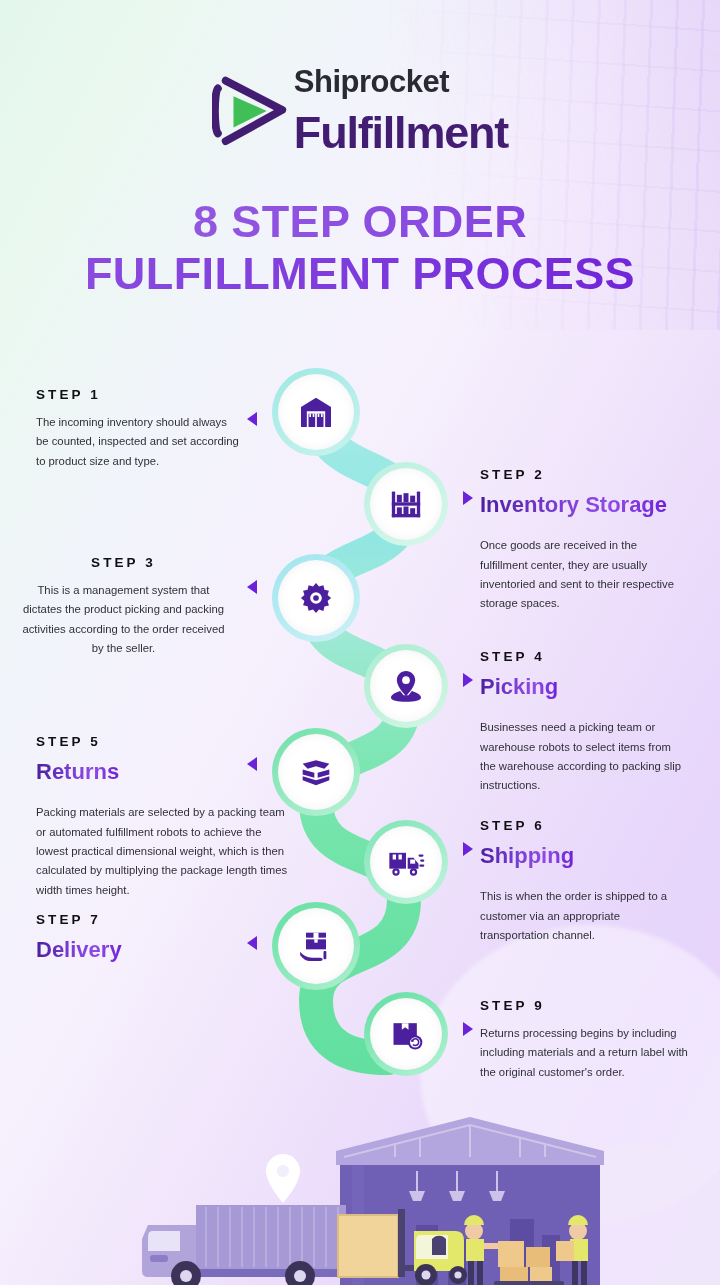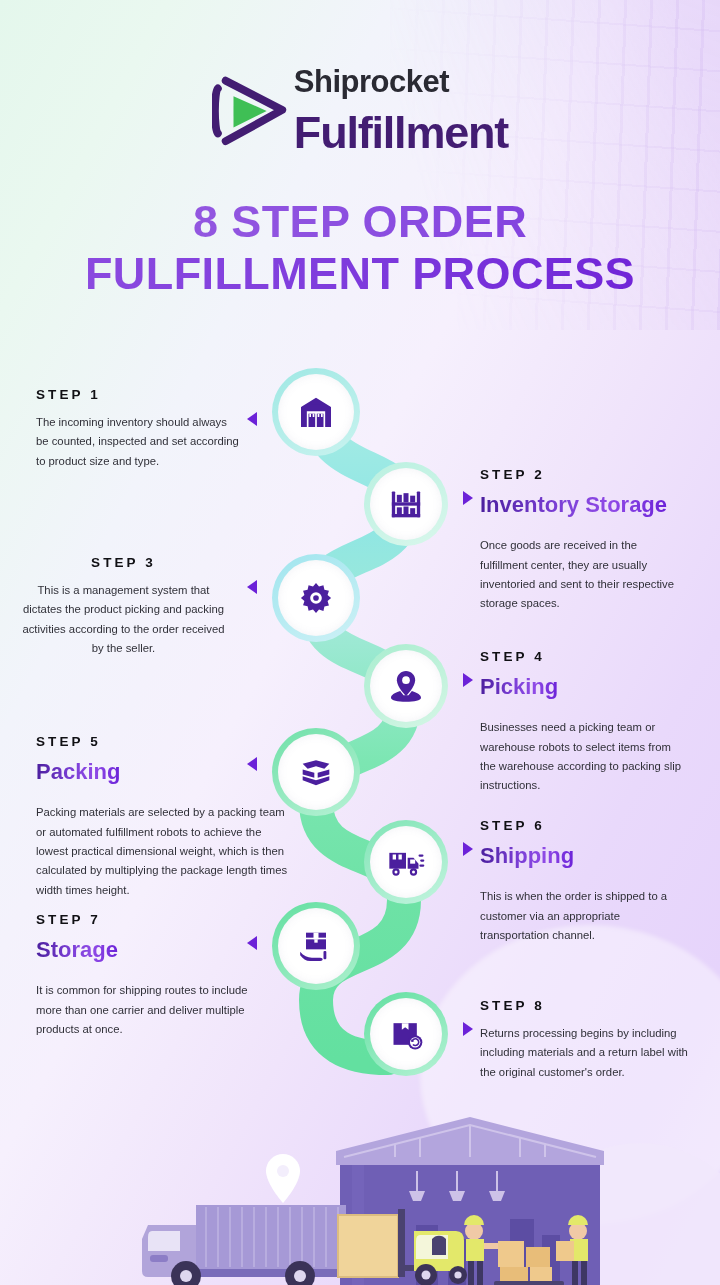--- a/index.html
+++ b/index.html
@@ -316,41 +316,40 @@
 
 <div class="step right" style="left:480px; top:637px; width:207px;">
   <div class="step-num">STEP 4</div>
   <div class="step-head">Picking</div>
   <div class="step-body">Businesses need a picking team or warehouse robots to select items from the warehouse according to packing slip instructions.</div>
 </div>
 <span class="tri right-tri" style="left:463px; top:673px;"></span>
 
 <div class="step left" style="left:36px; top:722px; width:252px;">
   <div class="step-num">STEP 5</div>
-  <div class="step-head">Packing</div>
+  <div class="step-head">Returns</div>
   <div class="step-body">Packing materials are selected by a packing team or automated fulfillment robots to achieve the lowest practical dimensional weight, which is then calculated by multiplying the package length times width times height.</div>
 </div>
 <span class="tri left-tri" style="left:247px; top:757px;"></span>
 
 <div class="step right" style="left:480px; top:806px; width:210px;">
   <div class="step-num">STEP 6</div>
   <div class="step-head">Shipping</div>
   <div class="step-body">This is when the order is shipped to a customer via an appropriate transportation channel.</div>
 </div>
 <span class="tri right-tri" style="left:463px; top:842px;"></span>
 
 <div class="step left" style="left:36px; top:900px; width:212px;">
   <div class="step-num">STEP 7</div>
-  <div class="step-head">Storage</div>
-  <div class="step-body">It is common for shipping routes to include more than one carrier and deliver multiple products at once.</div>
+  <div class="step-head">Delivery</div>
 </div>
 <span class="tri left-tri" style="left:247px; top:936px;"></span>
 
 <div class="step right" style="left:480px; top:986px; width:212px;">
-  <div class="step-num">STEP 8</div>
+  <div class="step-num">STEP 9</div>
   <div class="step-body">Returns processing begins by including including materials and a return label with the original customer's order.</div>
 </div>
 <span class="tri right-tri" style="left:463px; top:1022px;"></span>
 
 <div id="illus">
   <svg width="720" height="172" viewBox="0 0 720 172" xmlns="http://www.w3.org/2000/svg">
 
     <circle cx="640" cy="150" r="120" fill="#f1e7fb" opacity=".85"></circle>
 
     <g>

